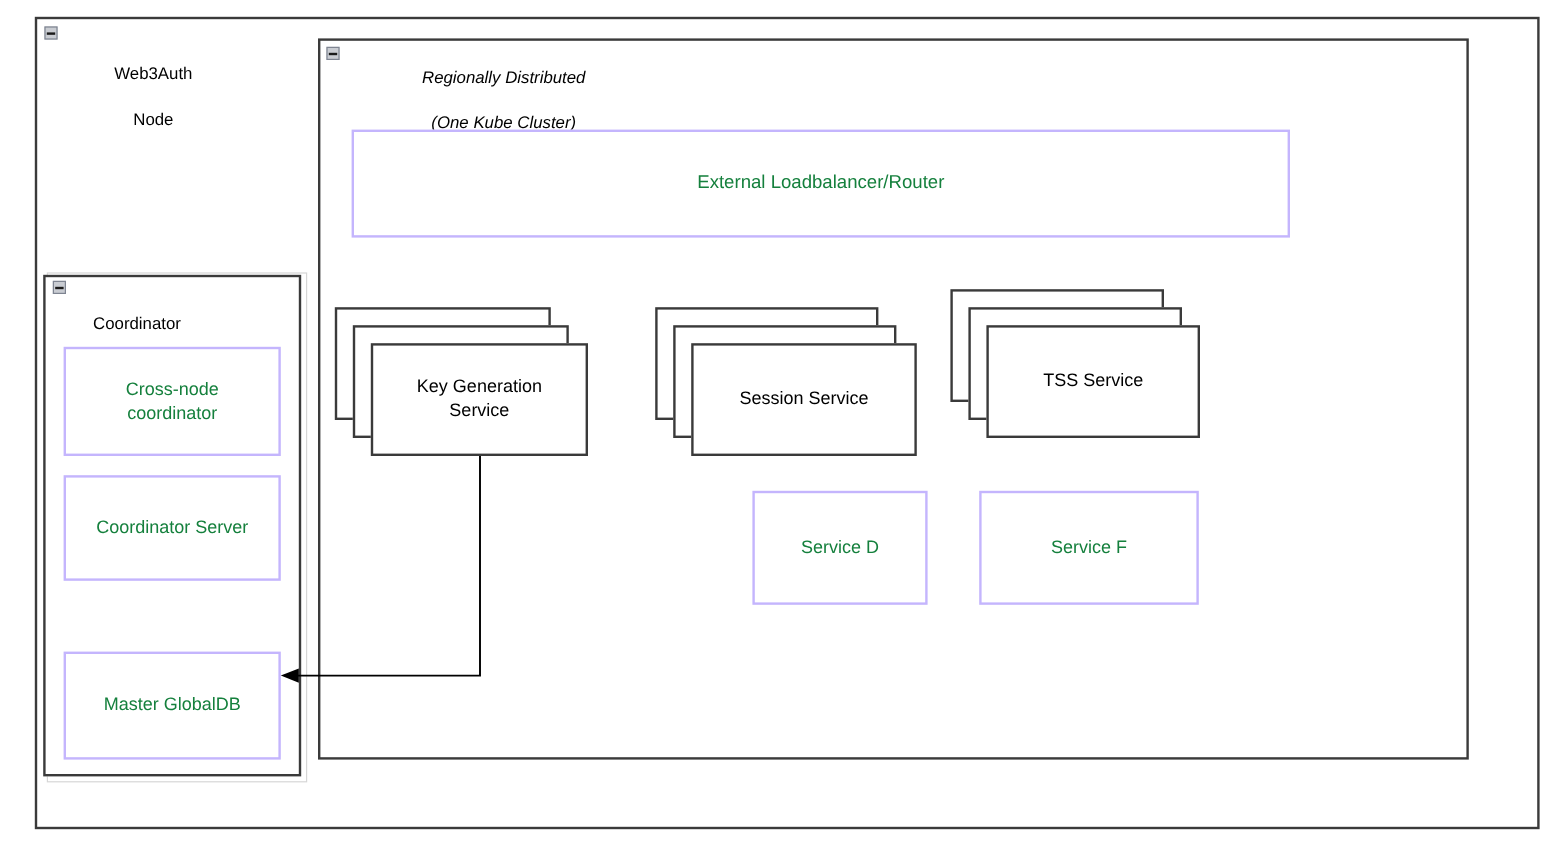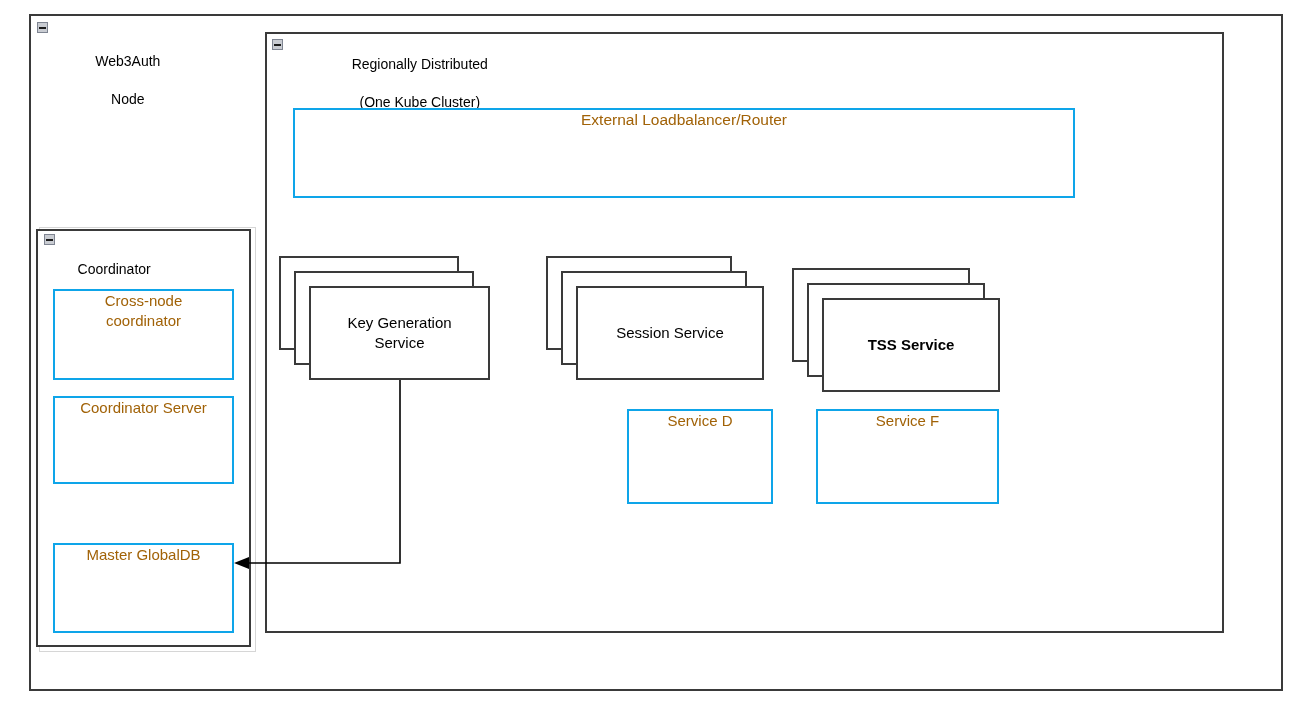--- a/index.html
+++ b/index.html
@@ -39,29 +39,29 @@
     border: 1px solid #d6d6d6;
     background: #ffffff;
   }
   .coord-inner {
     border: 2px solid #3a3a3a;
     background: #ffffff;
   }
 
   
   .box {
-    border: 2px solid #0ea5e9;
+    border: 2px solid #c4b5fd;
     background: #ffffff;
     display: flex;
-    align-items: flex-start;
+    align-items: center;
     justify-content: center;
     text-align: center;
     line-height: 1.32;
     font-size: 15px;
-    color: #a16207;
+    color: #15803d;
   }
   .box-wide { font-size: 15.5px; }
 
   
   .stack { position: absolute; }
   .stack .layer {
     position: absolute;
     border: 2px solid #3a3a3a;
     background: #ffffff;
     box-sizing: border-box;
@@ -125,21 +125,21 @@
 
   <div class="container-title" style="left:55px; top:33px; width:130px;">
     <span>Web3Auth</span><br>
     <span>Node</span>
   </div>
 
   <div class="abs group-container" style="left:265px; top:32px; width:959px; height:601px;"></div>
 
   <div class="collapse-icon" style="left:272px; top:39px;"></div>
 
-  <div class="container-title" style="left:292px; top:36px; width:240px;">
+  <div class="container-title" style="left:292px; top:36px; width:240px;font-style:italic;">
     <span>Regionally Distributed</span><br>
     <span>(One Kube Cluster)</span>
   </div>
 
   <div class="abs box box-wide" style="left:293px; top:108px; width:782px; height:90px;">
     <span>External Loadbalancer/Router</span>
   </div>
 
   <div class="stack" style="left:279px; top:256px; width:211px; height:128px;">
     <div class="layer" style="left:0px; top:0px; width:180px; height:94px;"></div>
@@ -155,21 +155,21 @@
   <div class="stack" style="left:546px; top:256px; width:216px; height:124px;">
     <div class="layer" style="left:0px; top:0px; width:186px; height:94px;"></div>
     <div class="layer" style="left:15px; top:15px; width:186px; height:94px;"></div>
     <div class="layer front" style="left:30px; top:30px; width:188px; height:94px;text-align:center;">
       <div>
         <span>Session Service</span>
       </div>
     </div>
   </div>
 
-  <div class="stack" style="left:792px; top:268px; width:208px; height:124px;font-weight:bold;">
+  <div class="stack" style="left:792px; top:241px; width:208px; height:124px;">
     <div class="layer" style="left:0px; top:0px; width:178px; height:94px;"></div>
     <div class="layer" style="left:15px; top:15px; width:178px; height:94px;"></div>
     <div class="layer front" style="left:30px; top:30px; width:178px; height:94px;">
       <div>
         <span>TSS Service</span>
       </div>
     </div>
   </div>
 
   <div class="abs box" style="left:591px; top:409px; width:146px; height:95px;margin-left:36px;">

